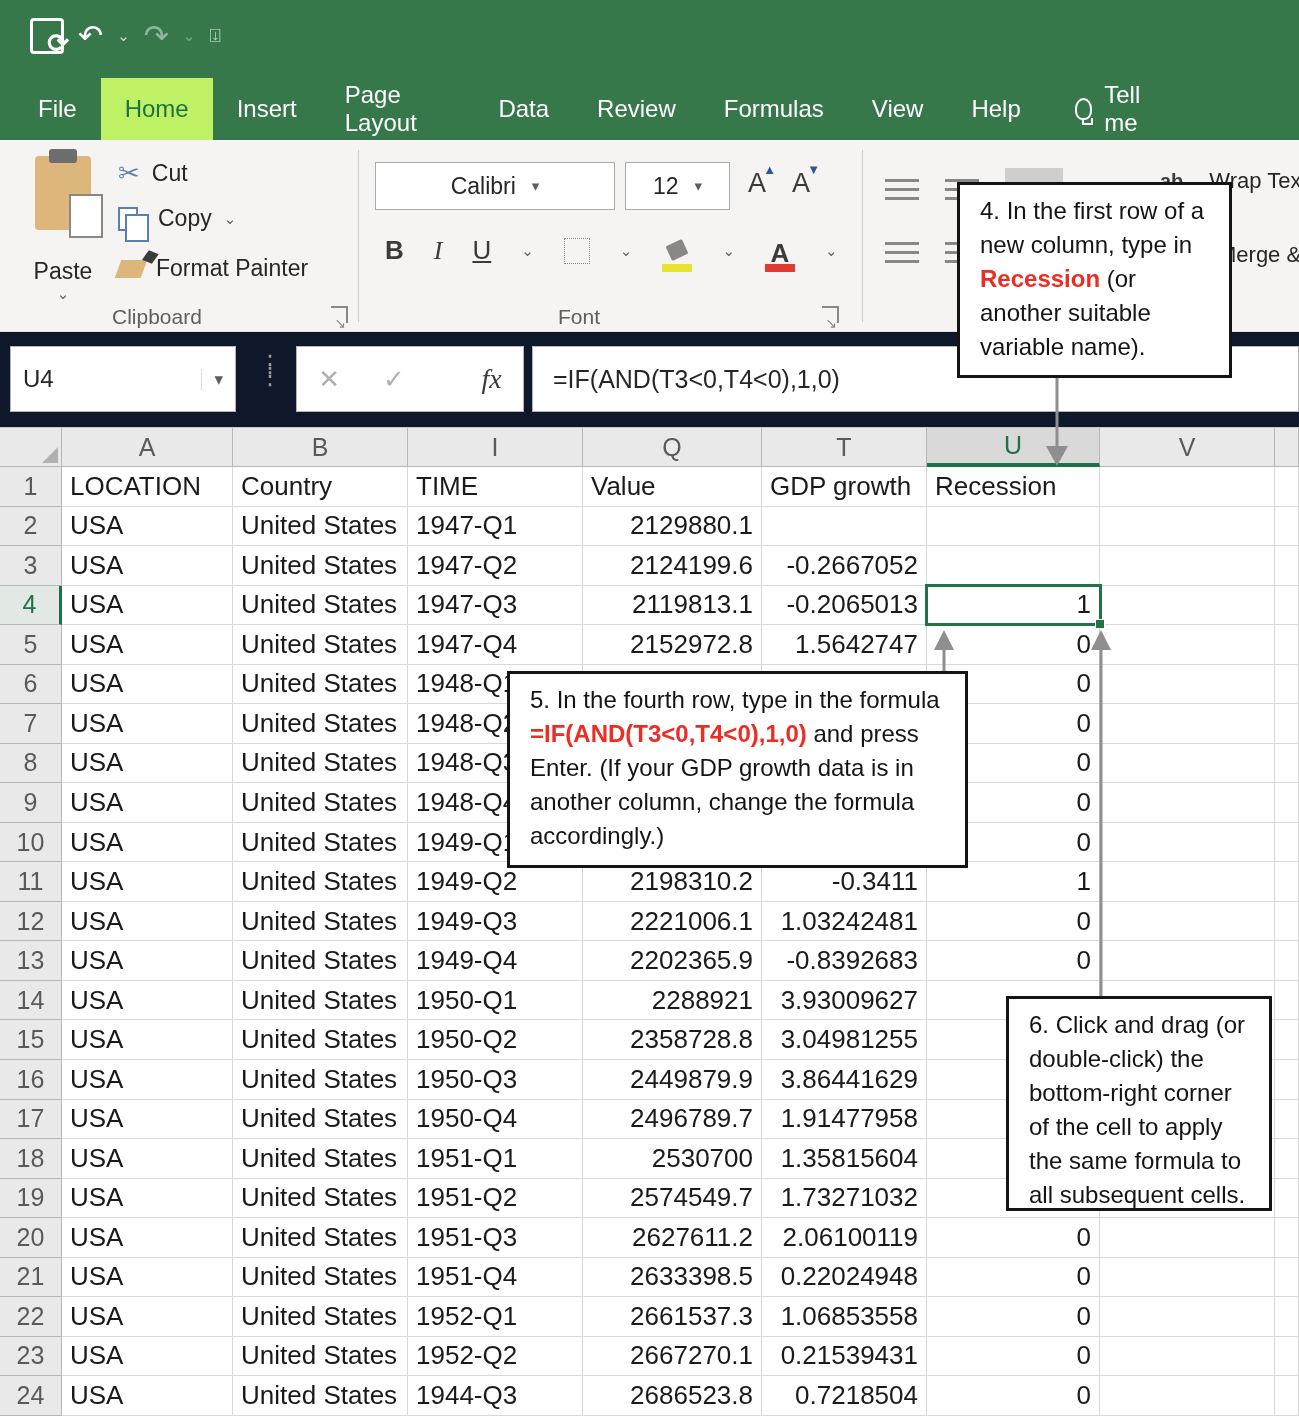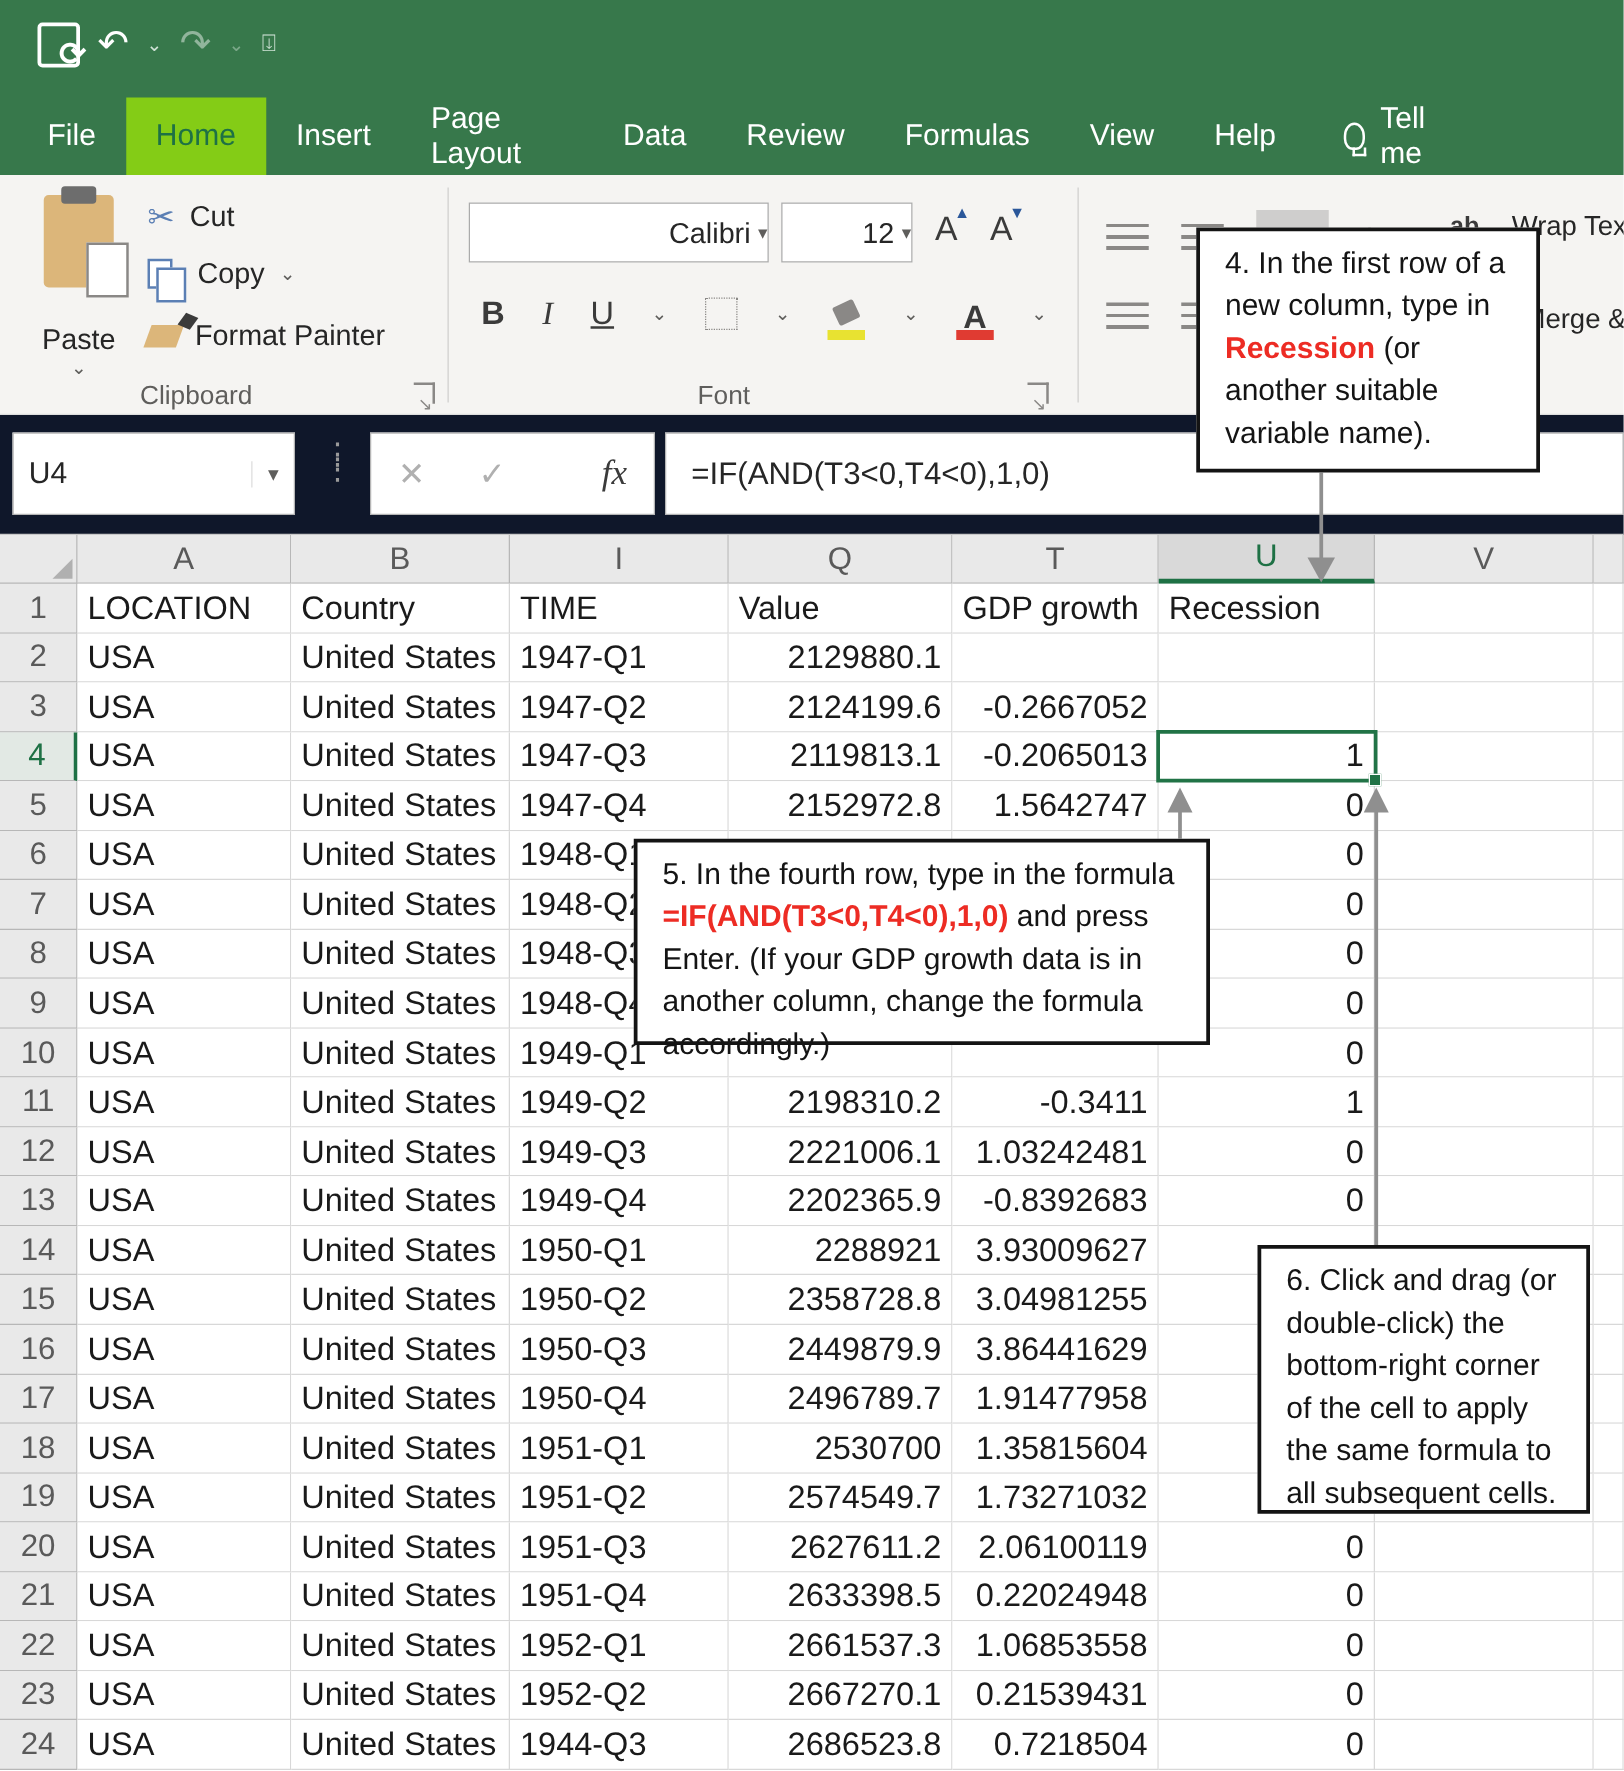--- a/index.html
+++ b/index.html
@@ -9,21 +9,21 @@
   
   #titlebar { position:absolute; left:0; top:0; width:1299px; height:140px; background:#37784b; }
   #qat { position:absolute; left:30px; top:8px; height:56px; display:flex; align-items:center; gap:14px; color:#fff; }
   .qat-ico { font-size:30px; color:#fff; line-height:1; cursor:default; }
   .qat-chev { font-size:15px; color:#cfe3d6; }
   .save-glyph { width:34px; height:36px; border:3px solid #fff; border-radius:4px; position:relative; }
   .save-glyph::after { content:"⟳"; position:absolute; right:-8px; bottom:-8px; font-size:26px; color:#fff; background:transparent; font-weight:bold; }
   .dim { opacity:.45; }
   #menu { position:absolute; left:0; top:78px; width:1171px; height:62px; display:flex; align-items:stretch; color:#fff; font-size:24px; }
   .tab { display:flex; align-items:center; padding:0 24px; cursor:default; }
-  .tab.active { background:#84cc16; color:#1e7145; }
+  .tab.active { background:#bef264; color:#1e7145; }
   .tab.first { padding-left:38px; }
   #tellme-wrap { display:flex; align-items:center; gap:12px; padding:0 10px 0 30px; }
   .bulb { width:22px; height:22px; border:2.5px solid #fff; border-radius:50% 50% 42% 42%; position:relative; }
   .bulb::after { content:""; position:absolute; left:5px; bottom:-7px; width:7px; height:5px; border:2px solid #fff; border-top:none; }
 
   
   #ribbon { position:absolute; left:0; top:140px; width:1299px; height:192px; background:#f5f4f2; border-bottom:1px solid #dedede; overflow:hidden; }
   .vsep { position:absolute; top:10px; height:172px; width:1px; background:#cfcecd; }
   .grp-label { position:absolute; top:165px; font-size:21px; color:#5f5e5c; }
   .launcher { position:absolute; top:166px; width:17px; height:17px; border-left:2px solid #8a8886; border-bottom:2px solid #8a8886; transform:rotate(180deg); }
@@ -37,21 +37,21 @@
   #paste-btn .chev { font-size:15px; color:#5f5e5c; }
 
   .small-cmd { position:absolute; left:118px; display:flex; align-items:center; gap:12px; font-size:23px; color:#262626; }
   .scissors { color:#5b7fb4; font-size:26px; }
   .copy-ico { width:20px; height:24px; border:2px solid #5b7fb4; background:#fff; position:relative; }
   .copy-ico::after { content:""; position:absolute; left:5px; top:5px; width:20px; height:24px; border:2px solid #5b7fb4; background:#fff; }
   .brush-ico { width:26px; height:18px; background:#dcb67a; transform:skewX(-20deg); position:relative; }
   .brush-ico::after { content:""; position:absolute; right:-8px; top:-8px; width:12px; height:10px; background:#3b3b3b; transform:rotate(20deg); }
   .chev-s { font-size:15px; color:#5f5e5c; }
 
-  .combo { position:absolute; background:#fff; border:1px solid #ababab; display:flex; align-items:center; justify-content:flex-end; font-size:23px; color:#262626; padding:0 0; }
+  .combo { position:absolute; background:#fff; border:1px solid #ababab; display:flex; align-items:center; justify-content:center; font-size:23px; color:#262626; padding:0 16px;gap:10px; }
   .combo .chev-s { margin-left:6px; }
   .fontbtns { position:absolute; display:flex; align-items:center; gap:18px; font-size:25px; color:#3b3b3b; }
   .bigA { position:relative; font-size:27px; }
   .bigA sup { position:absolute; top:-6px; right:-10px; font-size:13px; color:#2b579a; }
   .fmt-b { font-weight:bold; font-size:26px; }
   .fmt-i { font-style:italic; font-family:"Liberation Serif", serif; font-size:26px; }
   .fmt-u { text-decoration:underline; font-size:26px; }
   .border-ico { width:26px; height:26px; border:1.5px dotted #8a8886; }
   .fill-ico, .fontcolor-ico { position:relative; width:30px; height:26px; font-size:22px; color:#3b3b3b; text-align:center; }
   .fill-ico .bar { position:absolute; left:0; bottom:-8px; width:30px; height:8px; background:#e8e231; }
@@ -89,21 +89,21 @@
   #sel-cell { position:absolute; left:925px; top:584px; width:177px; height:42px; border:3px solid #217346; pointer-events:none; }
   #fill-handle { position:absolute; left:1095px; top:619px; width:10px; height:10px; background:#217346; border:1.5px solid #fff; pointer-events:none; }
 
   
   #leaders { position:absolute; left:0; top:0; width:1299px; height:1417px; pointer-events:none; }
 
   
   .callout { position:absolute; background:#fff; border:3px solid #141414; color:#141414; font-size:24px; line-height:34px; padding:9px 20px; }
   .callout .hl { color:#ed2c24; font-weight:bold; }
   #co4 { left:957px; top:182px; width:275px; height:196px; }
-  #co5 { left:507px; top:671px; width:461px; height:165px; }
+  #co5 { left:507px; top:671px; width:461px; height:197px; }
   #co6 { left:1006px; top:996px; width:266px; height:215px; }
 </style>
 </head>
 <body>
 
 <div id="titlebar">
   <div id="qat">
     <span class="save-glyph"></span>
     <span class="qat-ico">↶</span>
     <span class="qat-chev">⌄</span>

